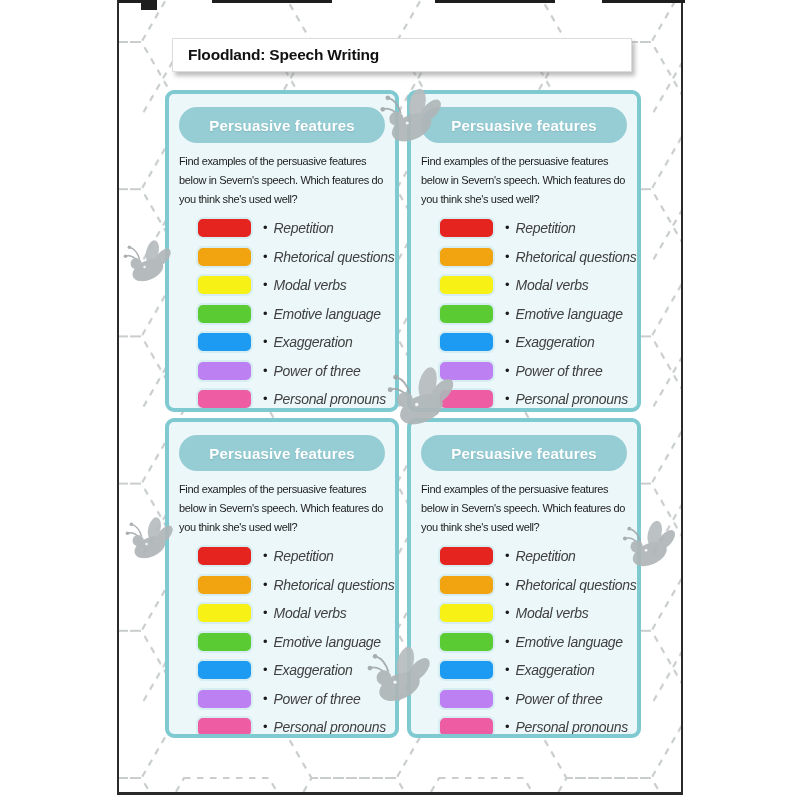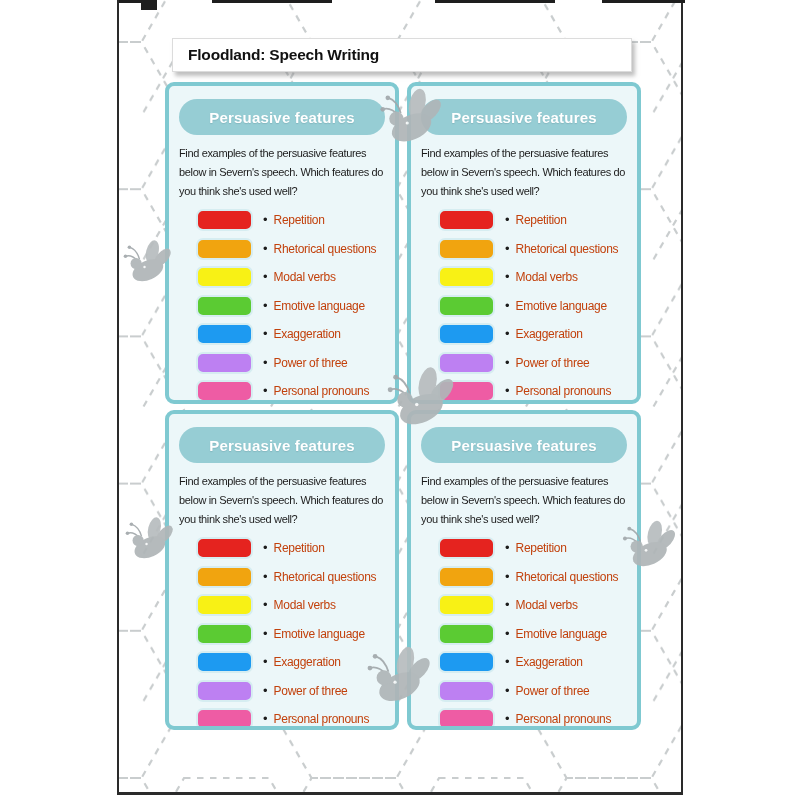--- a/index.html
+++ b/index.html
@@ -26,21 +26,21 @@
     box-shadow: 3px 4px 4px rgba(130,130,130,0.5);
     display: flex; align-items: center; justify-content: space-between;
     padding: 8px 15px; z-index: 3;
   }
   .header-bar .h-title, .header-bar .h-badge {
     font-size: 15.5px; font-weight: bold; color: #111; letter-spacing: -0.2px;
   }
 
   
   .cards-grid {
-    position: absolute; left: 46px; top: 82px; z-index: 2;
+    position: absolute; left: 46px; top: 90px; z-index: 2;
     display: grid; grid-template-columns: 234px 234px;
     grid-template-rows: 322px 320px; column-gap: 8px; row-gap: 6px;
   }
   .card {
     background: #ecf7f9; border: 4px solid #7fc9d1; border-radius: 9px;
     overflow: hidden; position: relative;
   }
   .pill {
     margin: 13px auto 0 auto; width: 206px; height: 36px; border-radius: 18px;
     background: #96cdd4; display: flex; align-items: center; justify-content: center;
@@ -53,21 +53,21 @@
     margin: 9px 6px 0 10px; width: 214px;
     font-size: 11px; line-height: 19px; letter-spacing: -0.35px; color: #1c1c1c;
   }
   .features { list-style: none; margin: 8px 0 0 27px; }
   .feature-row { display: flex; align-items: center; height: 22px; margin-bottom: 6.5px; }
   .swatch {
     width: 57px; height: 22px; border-radius: 7px; border: 2px solid #d6edf1;
     flex: 0 0 57px;
   }
   .bullet { margin: 0 6px 0 10px; font-size: 13px; color: #1c1c1c; line-height: 22px; }
-  .flabel { font-size: 12px; color: #c2410c; letter-spacing: -0.3px; white-space: nowrap; }
+  .flabel { font-size: 14px; color: #404040; letter-spacing: -0.3px; white-space: nowrap; font-style: italic; }
 
   
   .footer {
     position: absolute; left: 0; bottom: 36px; width: 100%;
     display: flex; justify-content: space-between; padding: 0 53px;
     z-index: 3;
   }
   .footer span { font-size: 9.5px; font-weight: bold; color: #111; }
 
   

